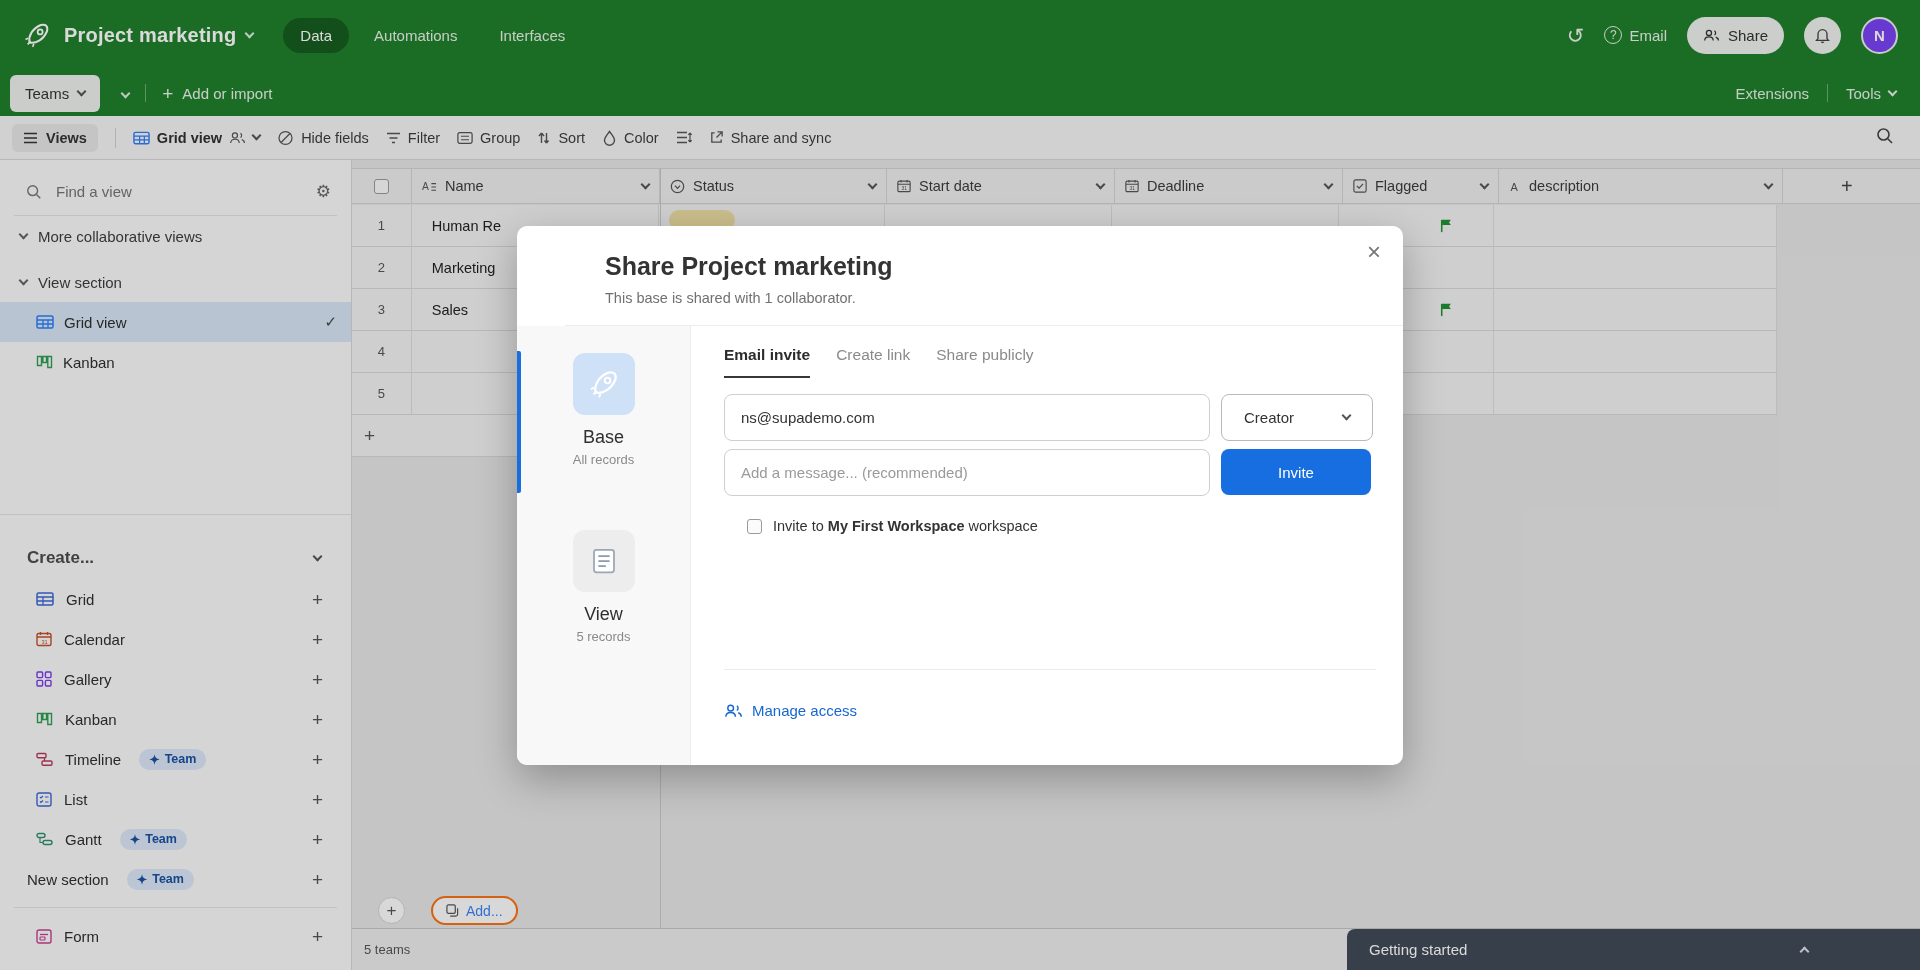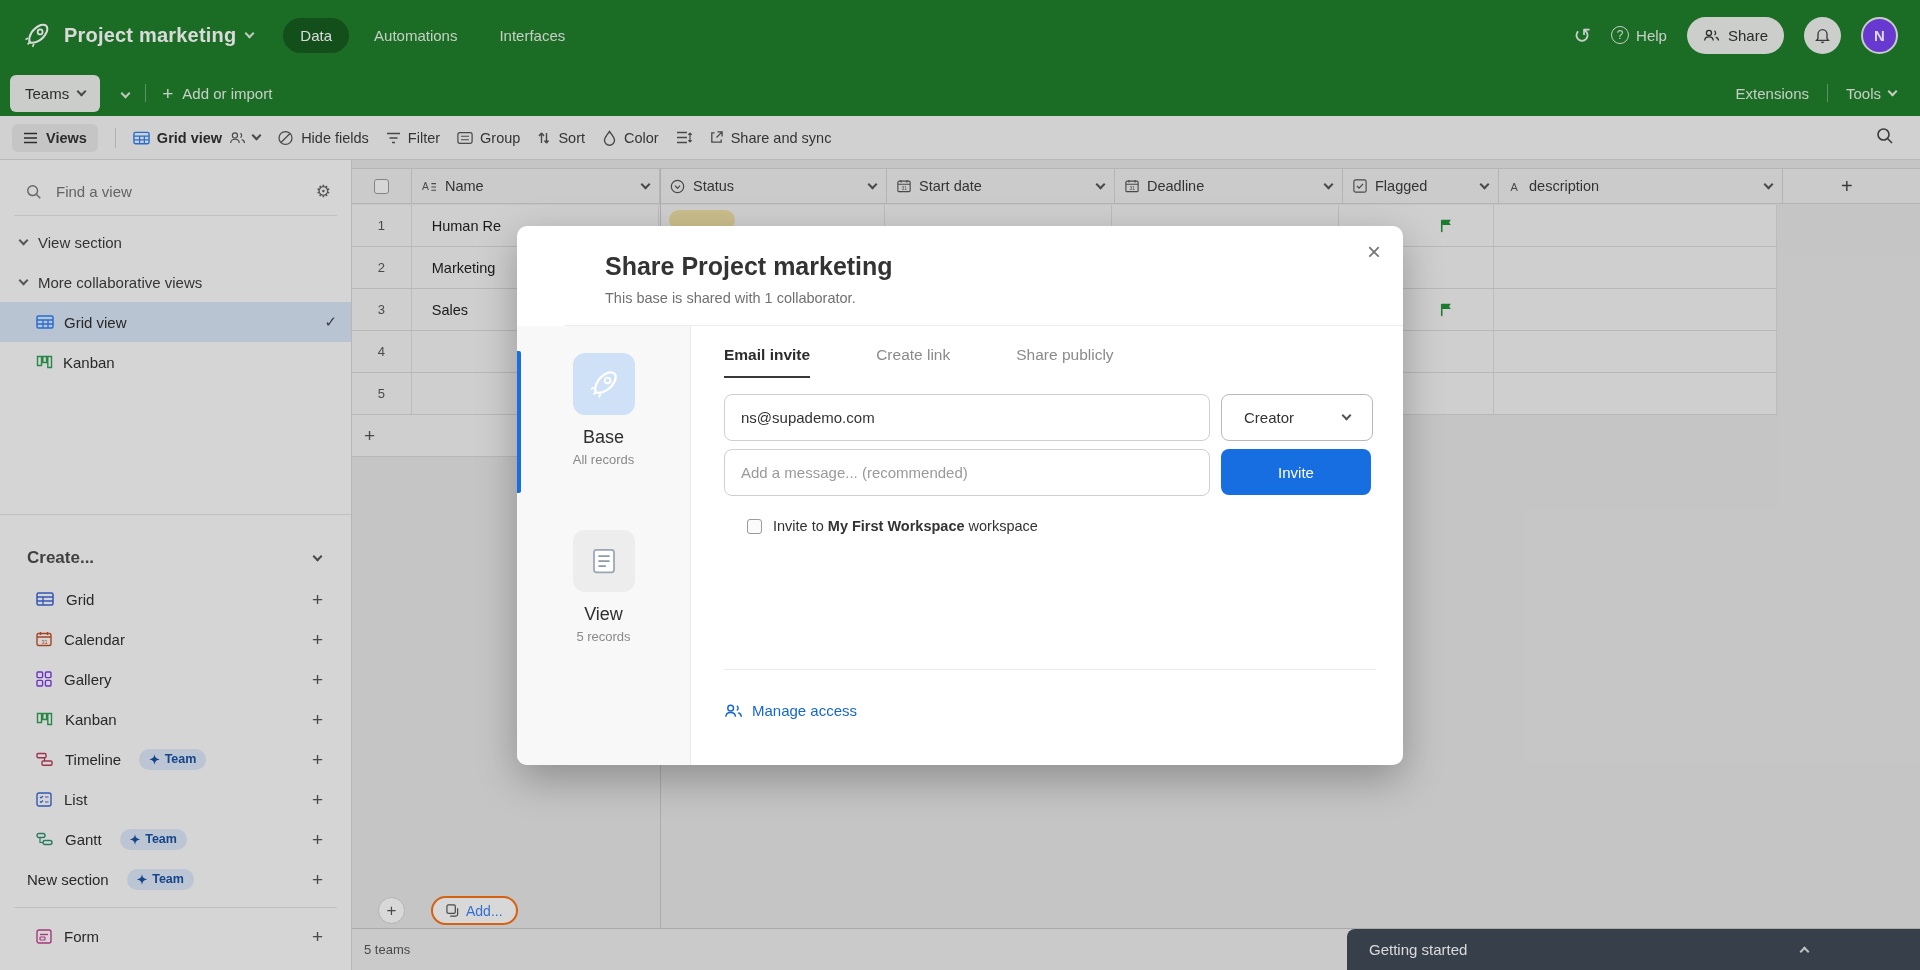--- a/index.html
+++ b/index.html
@@ -101,21 +101,21 @@
   .rail-item{position:relative;width:100%;display:flex;flex-direction:column;align-items:center;padding-bottom:26px;}
   .rail-item.first{margin-top:27px;}
   .rail-item.second{margin-top:37px;}
   .rail-bar{position:absolute;left:0;top:-2px;width:4px;height:142px;background:#166ee1;border-radius:0 2px 2px 0;}
   .tile{width:62px;height:62px;border-radius:12px;display:flex;align-items:center;justify-content:center;}
   .tile.blue{background:#cfe1f7;}
   .tile.gray{background:#ededed;}
   .rail-label{font-size:18px;color:#2f2f2f;margin-top:12px;font-weight:400;}
   .rail-sub{font-size:13px;color:#8a8a8a;margin-top:4px;}
   .m-content{flex:1;display:flex;flex-direction:column;padding:0 27px 0 33px;}
-  .m-tabs{display:flex;gap:66px;margin-top:20px;text-align:center;}
+  .m-tabs{display:flex;gap:26px;margin-top:20px;text-align:center;}
   .m-tab{font-size:15.5px;color:#8a8a8a;padding-bottom:12px;}
   .m-tab.active{color:#2c2c2c;font-weight:600;border-bottom:2px solid #383838;}
   .inv-row{display:flex;gap:11px;margin-top:16px;}
   .email-input,.msg-input{width:486px;height:47px;border:1px solid #cfcfcf;border-radius:8px;padding:0 16px;font-size:15px;color:#333;background:#fff;outline:none;}
   .msg-input::placeholder,.email-input::placeholder{color:#9a9a9a;}
   .perm-dd{width:152px;height:47px;border:1px solid #b9b9b9;border-radius:8px;display:flex;align-items:center;padding:0 22px;font-size:15px;color:#333;}
   .perm-dd .chv{margin-left:auto;color:#555;}
   .msg-row{display:flex;gap:11px;margin-top:8px;}
   .invite-btn{width:150px;height:46px;border-radius:8px;background:#166ee1;color:#fff;font-size:15px;font-weight:500;display:flex;align-items:center;justify-content:center;border:0;}
   .wk-row{display:flex;align-items:center;gap:11px;margin-top:22px;font-size:14.5px;color:#333;padding-left:23px;}
@@ -140,21 +140,21 @@
     <span class="chv title-chv"></span>
     <nav class="nav">
       <span class="nav-pill active">Data</span>
       <span class="nav-pill">Automations</span>
       <span class="nav-pill">Interfaces</span>
     </nav>
     <div class="top-right">
       <span class="hist">↺</span>
       <span class="help">
         <span class="qmark">?</span>
-        <span>Help</span>
+        <span>Email</span>
       </span>
       <span class="share-btn">
         <svg width="17" height="15" viewBox="0 0 20 16">
             <circle cx="7" cy="5" r="3" fill="none" stroke="#333" stroke-width="1.5"></circle>
             <path d="M2 14 c0-3 2.3-4.5 5-4.5 s5 1.5 5 4.5" fill="none" stroke="#333" stroke-width="1.5"></path>
             <path d="M13.5 2.5 a3 3 0 0 1 0 5 M15 9.8 c2 .7 3.2 2.2 3.2 4.2" fill="none" stroke="#333" stroke-width="1.5"></path>
           </svg>
         <span>Share</span>
       </span>
       <span class="bell">
@@ -266,27 +266,27 @@
   <aside class="sidebar">
     <div class="find">
       <svg width="16" height="16" viewBox="0 0 18 18">
           <circle cx="7.5" cy="7.5" r="5.5" fill="none" stroke="#777" stroke-width="1.6"></circle>
           <path d="M11.8 11.8 L16 16" stroke="#777" stroke-width="1.6"></path>
         </svg>
       <input type="text" placeholder="Find a view" style="">
       <span style="color:#666;font-size:17px;line-height:1">⚙</span>
     </div>
     <hr class="s-hr">
+    <div class="sec-row" style="margin-top:0">
+      <span class="chv"></span>
+      <span>More collaborative views</span>
+    </div>
     <div class="sec-row">
       <span class="chv"></span>
       <span>View section</span>
-    </div>
-    <div class="sec-row" style="margin-top:0">
-      <span class="chv"></span>
-      <span>More collaborative views</span>
     </div>
     <div class="view-row sel">
       <svg width="18" height="14" viewBox="0 0 18 14">
           <rect x="1" y="1" width="16" height="12" rx="1.5" fill="none" stroke="#2d7ff9" stroke-width="1.5"></rect>
           <path d="M1 5 h16 M1 9 h16 M7 5 v8 M12 5 v8" stroke="#2d7ff9" stroke-width="1.3"></path>
         </svg>
       <span>Grid view</span>
       <span class="view-check">✓</span>
     </div>
     <div class="view-row">

